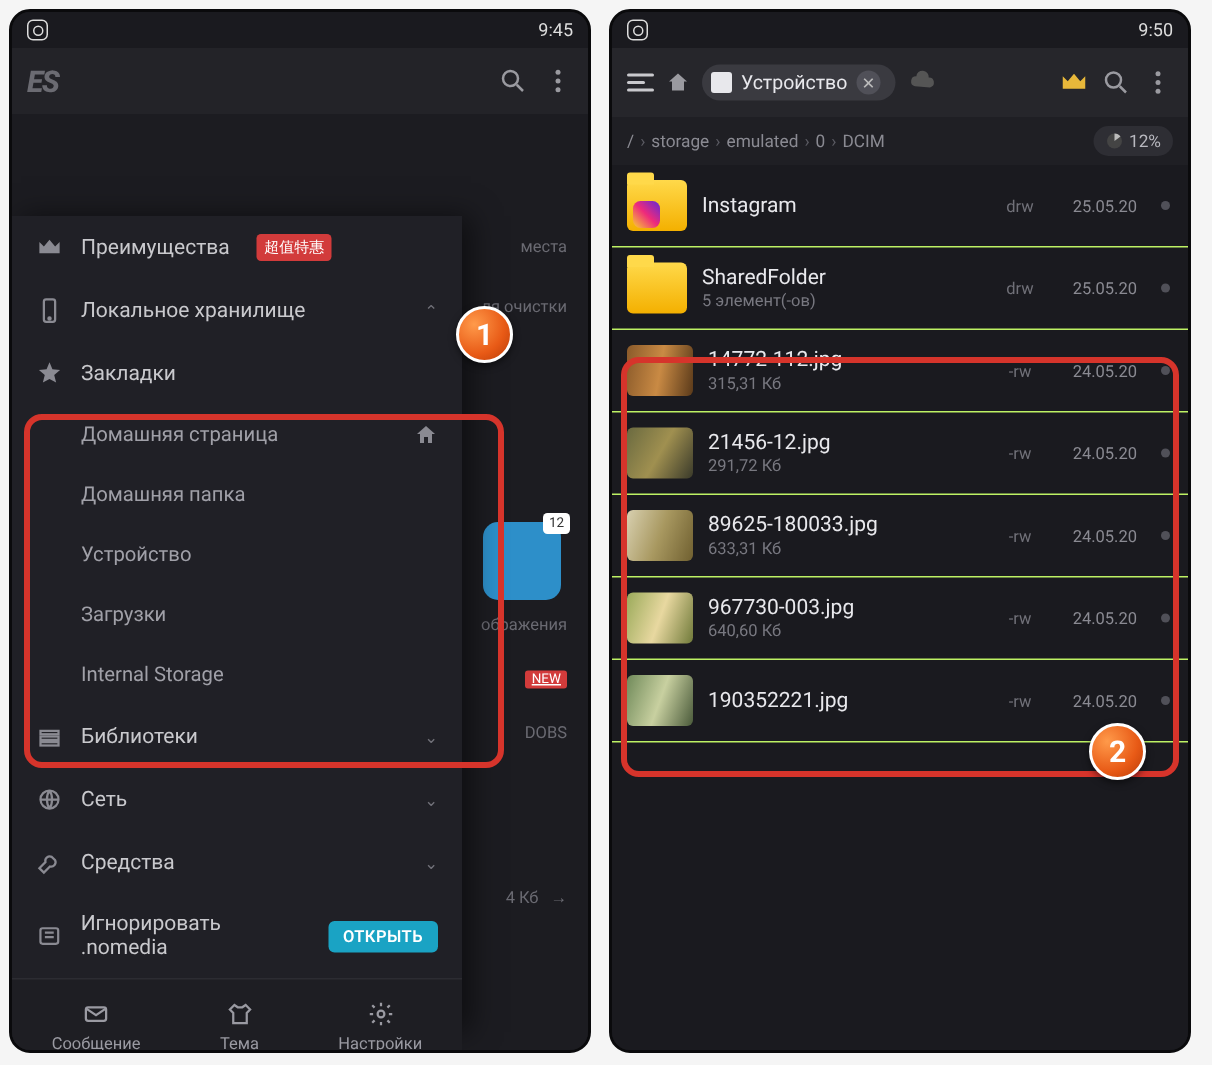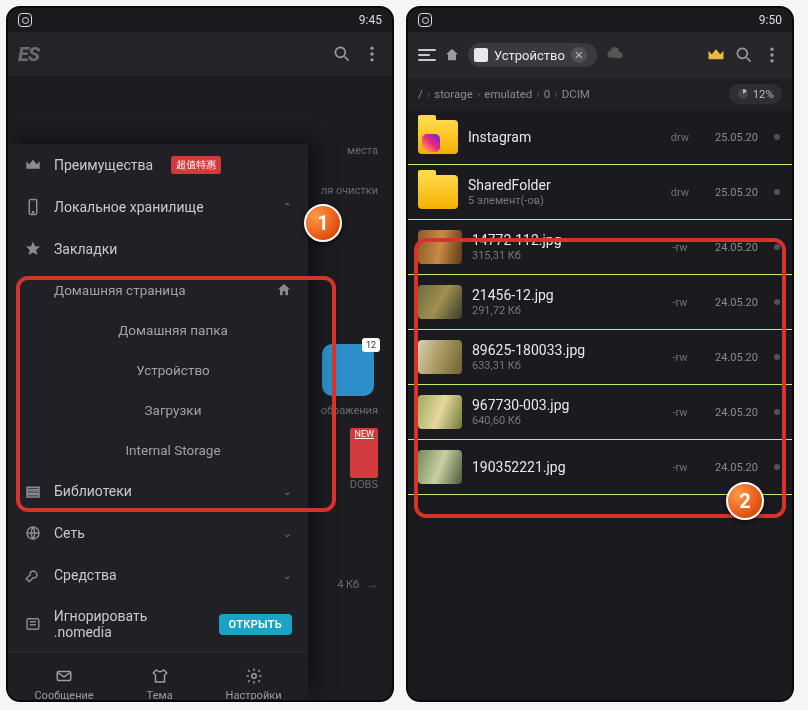--- a/index.html
+++ b/index.html
@@ -46,39 +46,39 @@
     display: flex; flex-direction: column;
     box-shadow: 6px 0 18px rgba(0,0,0,.5);
     z-index: 3;
   }
   .sb-row {
     display: flex; align-items: center; gap: 12px;
     padding: 12px 16px;
     font-size: 14px; color: #c9c9cd;
   }
   .sb-row .lead { width: 18px; height: 18px; display:flex; align-items:center; justify-content:center; color:#8a8a92;}
-  .sb-sub { padding-left: 46px; font-size: 13.5px; color: #a0a0a8; justify-content: center; }
+  .sb-sub { padding-left: 46px; font-size: 13.5px; color: #a0a0a8; }
   .sb-sub .trail { color:#8a8a92; width:16px; height:16px;}
   .trail { margin-left: auto; }
   .badge-red { background: #d23b3b; color:#fff; font-size:10px; padding:2px 5px; border-radius:3px; margin-left:6px;}
   .badge-open { background:#1aa3c4; color:#fff; font-size:11px; padding:4px 10px; border-radius:4px; font-weight:600; letter-spacing:.3px;}
   .sb-bottom {
     margin-top: auto;
     display:flex; justify-content:space-around; padding: 14px 0 12px;
     border-top: 1px solid #2c2c32;
     background:#1e1e23;
   }
   .sb-bt { display:flex; flex-direction:column; align-items:center; gap:4px; font-size:11px; color:#9a9aa2;}
   .sb-bt .ic { width:18px; height:18px;}
   .underlay {
     position:absolute; right:0; top:68px; bottom:0; width:100%;
     padding-left: 300px;
     z-index:1;
   }
-  .under-item { height: 60px; display:flex; justify-content:flex-end; padding-right:14px; font-size:11px; color:#6a6a72;}
+  .under-item { height: 60px; display:flex; align-items:center; justify-content:flex-end; padding-right:14px; font-size:11px; color:#6a6a72;}
   .under-tile { width:52px; height:52px; background:#2d8fc9; border-radius:10px; position:relative; margin-right:4px;}
   .under-tile .corner{ position:absolute; top:-6px; right:-6px; width:18px; height:14px; background:#fff; border-radius:3px; font-size:9px; color:#333; display:flex; align-items:center; justify-content:center;}
   .red-box1 {
     position:absolute; left:8px; top:200px; width:320px; height:236px;
     border:4px solid #d6342b; border-radius:12px; z-index:6; pointer-events:none;
   }
   .marker {
     position:absolute; width:38px; height:38px; border-radius:50%;
     background: radial-gradient(circle at 30% 30%, #ff9a4a, #e85a16 60%, #b83b06);
     border:2px solid #fff; box-shadow:0 2px 5px rgba(0,0,0,.5);

